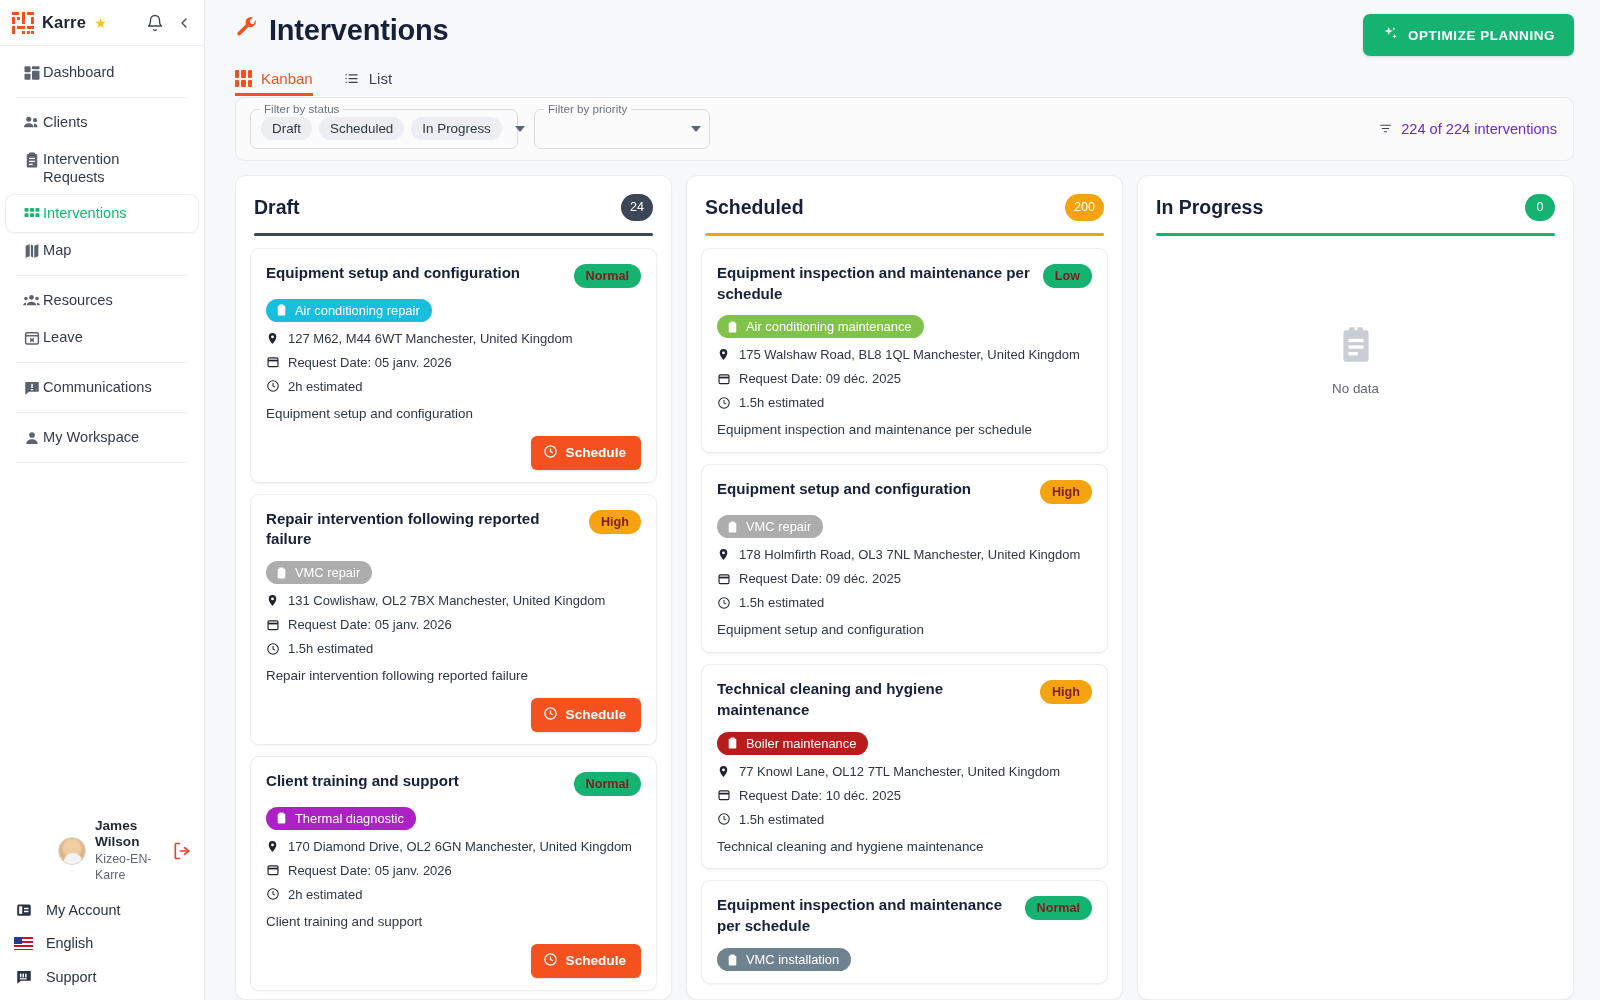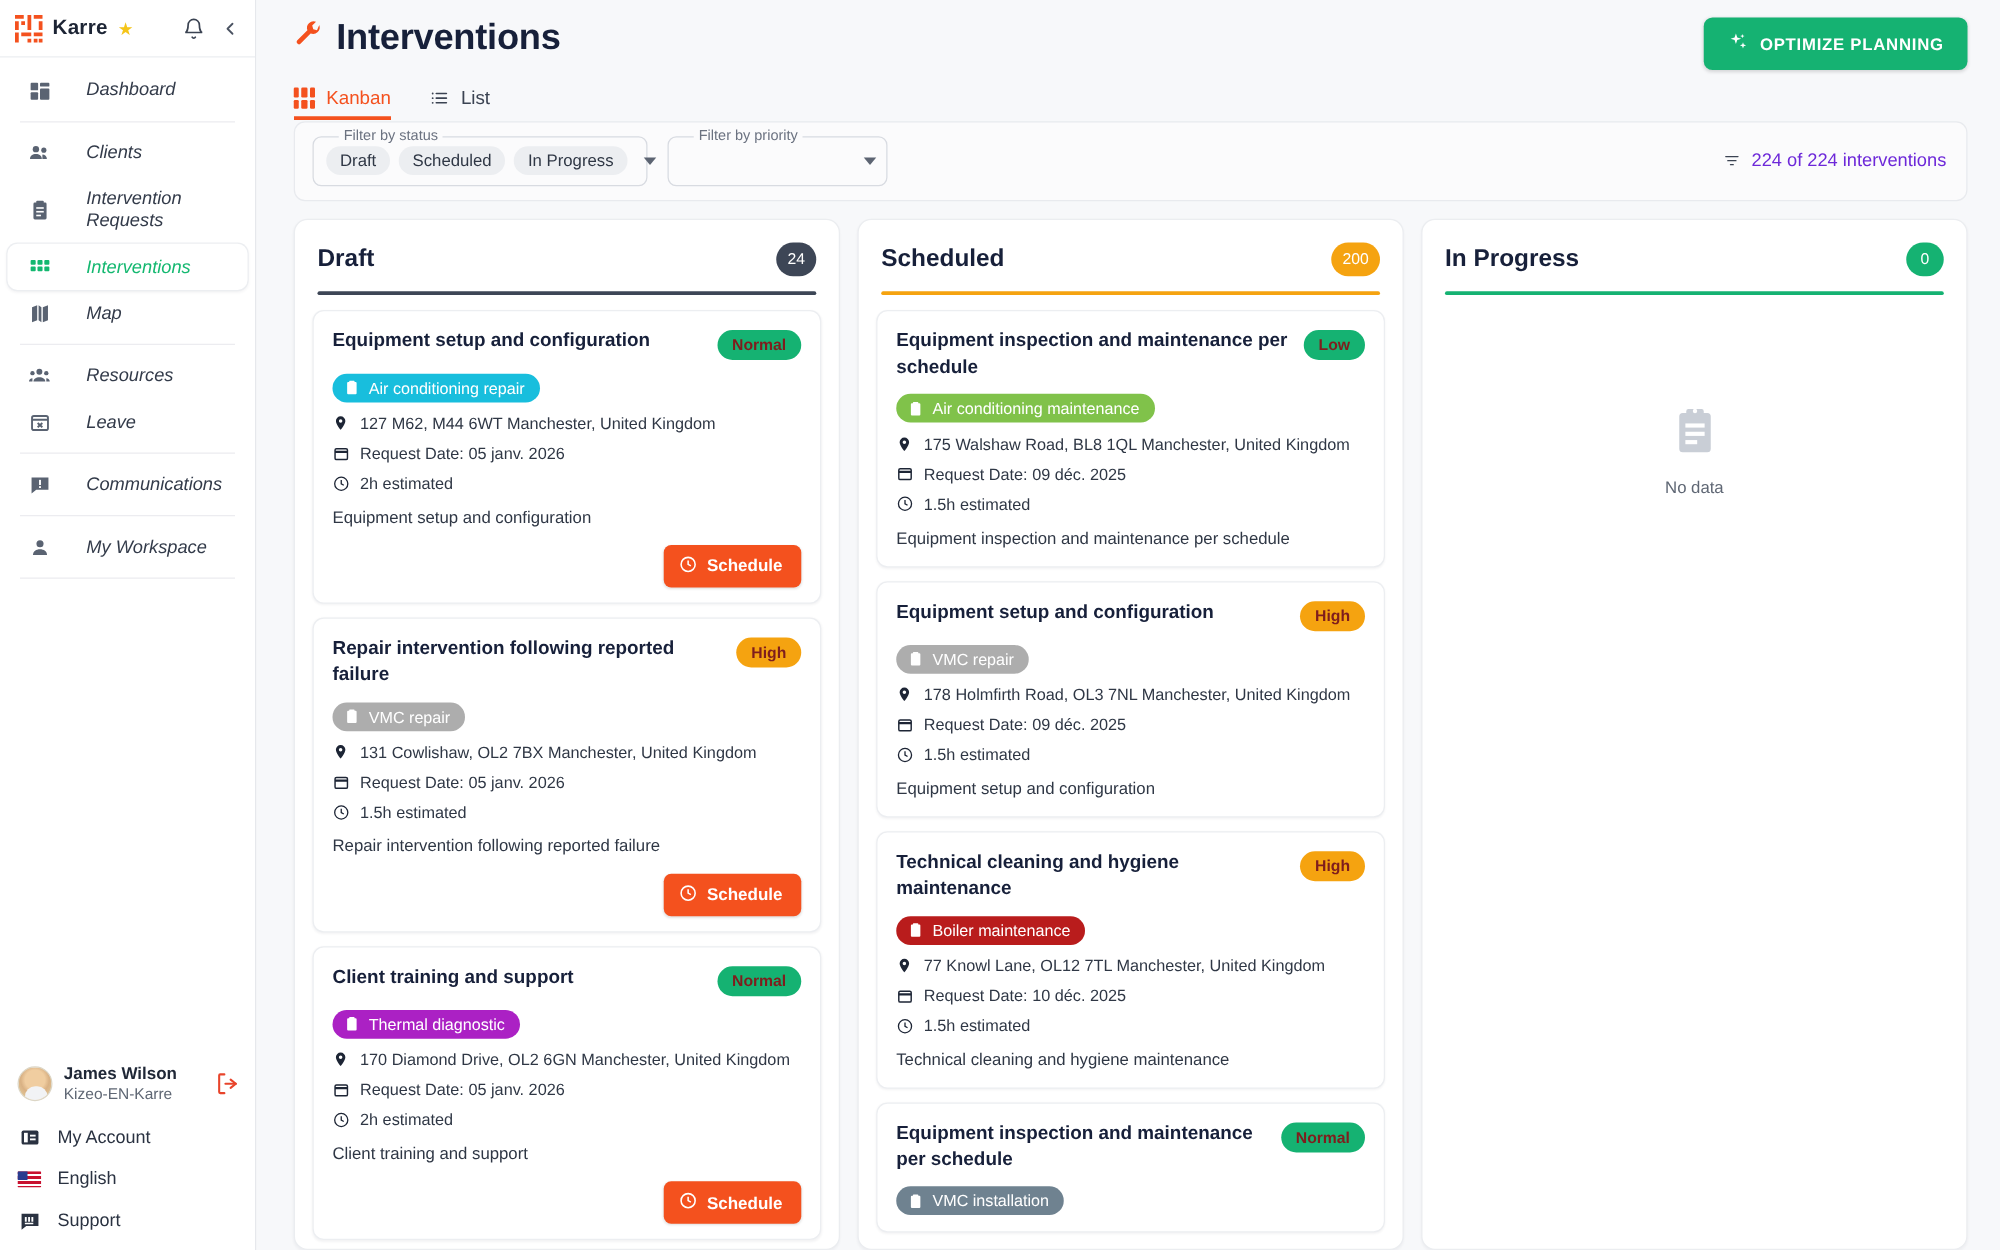--- a/index.html
+++ b/index.html
@@ -27,34 +27,34 @@
     position: absolute; background: #f4511e; display: block;
   }
   .brand-name { font-size: 16.5px; font-weight: bold; color: #1c2434; letter-spacing: .2px; }
   .star { color: #f5c518; font-size: 14px; }
   .sb-top-spacer { flex: 1; }
   .bell-ic { width: 18px; height: 18px; color: #3b4352; }
   .chev-ic { width: 16px; height: 16px; color: #4b5362; margin-left: 4px; }
 
   .sb-nav { padding: 8px 0 0 0; flex: 1 1 auto; overflow: hidden; }
   .nav-item {
-    display: flex; align-items: center; gap: 28px;
+    display: flex; gap: 2px;
     padding: 9px 14px 9px 16px; margin: 0 6px; border-radius: 8px;
-    color: #333b4a; font-size: 14.6px; cursor: pointer; line-height: 1.25; font-style: italic;
+    color: #333b4a; font-size: 14.6px; cursor: pointer; line-height: 1.25;
   }
   .nav-item .ni-ic { width: 19px; height: 19px; flex: 0 0 19px; color: #5a6372; display:flex; align-items:center; justify-content:center;}
   .nav-item.active {
     background: #ffffff; color: #14b870; font-weight: 500;
     box-shadow: 0 0 0 1px #eceef1, 0 1px 3px rgba(20,30,50,.08);
   }
   .nav-item.active .ni-ic { color: #14b870; }
   .nav-sep { height: 1px; background: #ececf0; margin: 6px 16px; }
 
   .sb-bottom { padding: 0 0 6px 0; }
-  .user-row { display: flex; align-items: center; gap: 9px; padding: 6px 12px 8px 14px; }
+  .user-row { display: flex; align-items: center; gap: 9px; padding: 6px 12px 8px 14px; margin-left: 44px; }
   .avatar {
     width: 28px; height: 28px; border-radius: 50%; flex: 0 0 28px;
     background: radial-gradient(circle at 50% 38%, #f0cda0 0 38%, #d9b184 55%, #e8d9a8 100%);
     border: 1px solid #dcd6c6; overflow: hidden; position: relative;
   }
   .avatar::after{content:"";position:absolute;left:5px;bottom:0;width:18px;height:11px;border-radius:9px 9px 3px 3px;background:#f2f3f5;}
   .user-name { font-size: 13.6px; font-weight: bold; color: #1f2736; line-height: 1.2; }
   .user-org { font-size: 12.4px; color: #5f6774; line-height: 1.35; }
   .logout-ic { margin-left: auto; color: #e8442b; width: 20px; height: 20px; }
   .sb-link { display: flex; align-items: center; gap: 13px; padding: 8px 14px 8px 14px; font-size: 14.4px; color: #2a3241; cursor: pointer;}
@@ -85,21 +85,21 @@
   
   .filter-bar {
     margin: 1px 26px 0 30px; background: #fbfbfc; border: 1px solid #e8eaee; border-radius: 9px;
     height: 64px; display: flex; align-items: center; padding: 0 16px 0 14px; gap: 16px;
   }
   .fieldset {
     border: 1px solid #d8dbe1; border-radius: 7px; height: 40px; position: relative;
     display: flex; align-items: center; padding: 0 8px 0 10px; gap: 7px; min-width: 0;
   }
   .fieldset > legend {
-    position: absolute; top: -8px; left: 20px; background: #fbfbfc; padding: 0 4px;
+    position: absolute; top: -8px; left: 9px; background: #fbfbfc; padding: 0 4px;
     font-size: 11.6px; color: #6b7280;
   }
   .chip { background: #eceef1; border-radius: 13px; padding: 4px 11px; font-size: 13.4px; color: #2f3745; white-space: nowrap; }
   .caret { width: 0; height: 0; border-left: 5.5px solid transparent; border-right: 5.5px solid transparent; border-top: 6.5px solid #5c6472; margin-left: 6px; }
   .fs-status { width: 268px; }
   .fs-priority { width: 176px; justify-content: flex-end; }
   .count-area { margin-left: auto; display: flex; align-items: center; gap: 8px; font-size: 14.6px; color: #6d28d9; font-weight: 500;}
   .filter-ic { width: 15px; height: 13px; color: #3b4352; }
 
   

